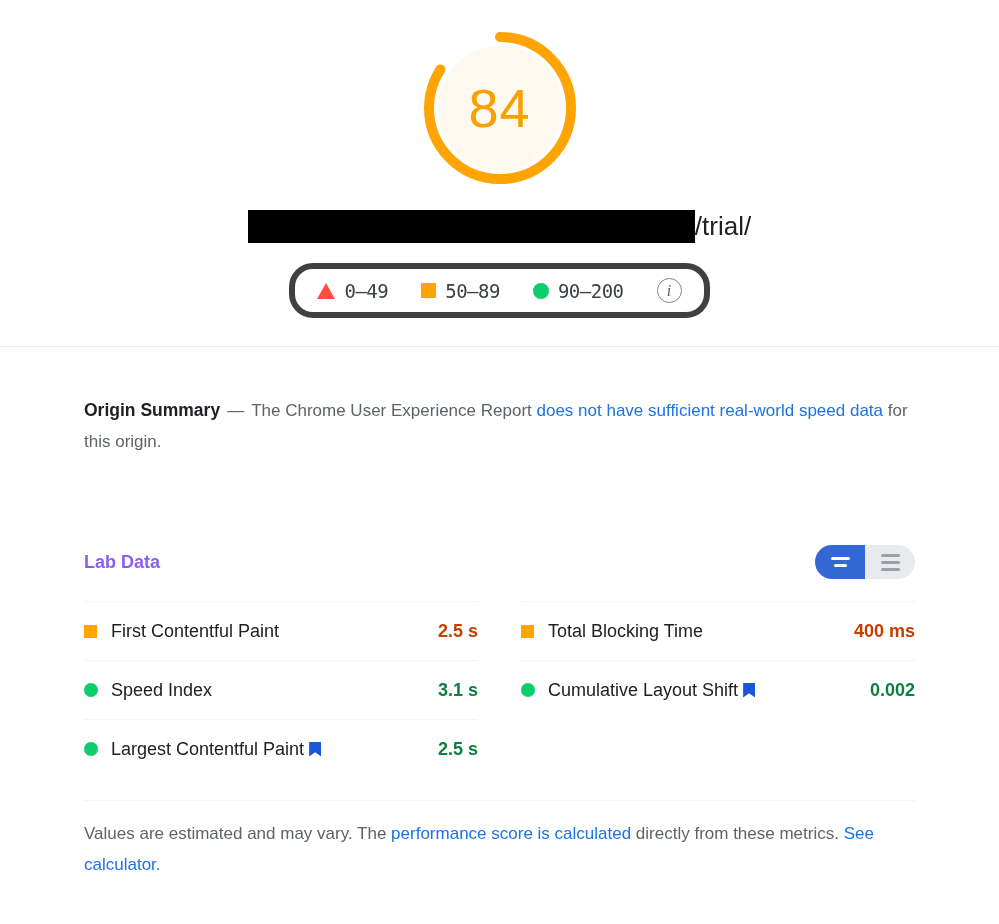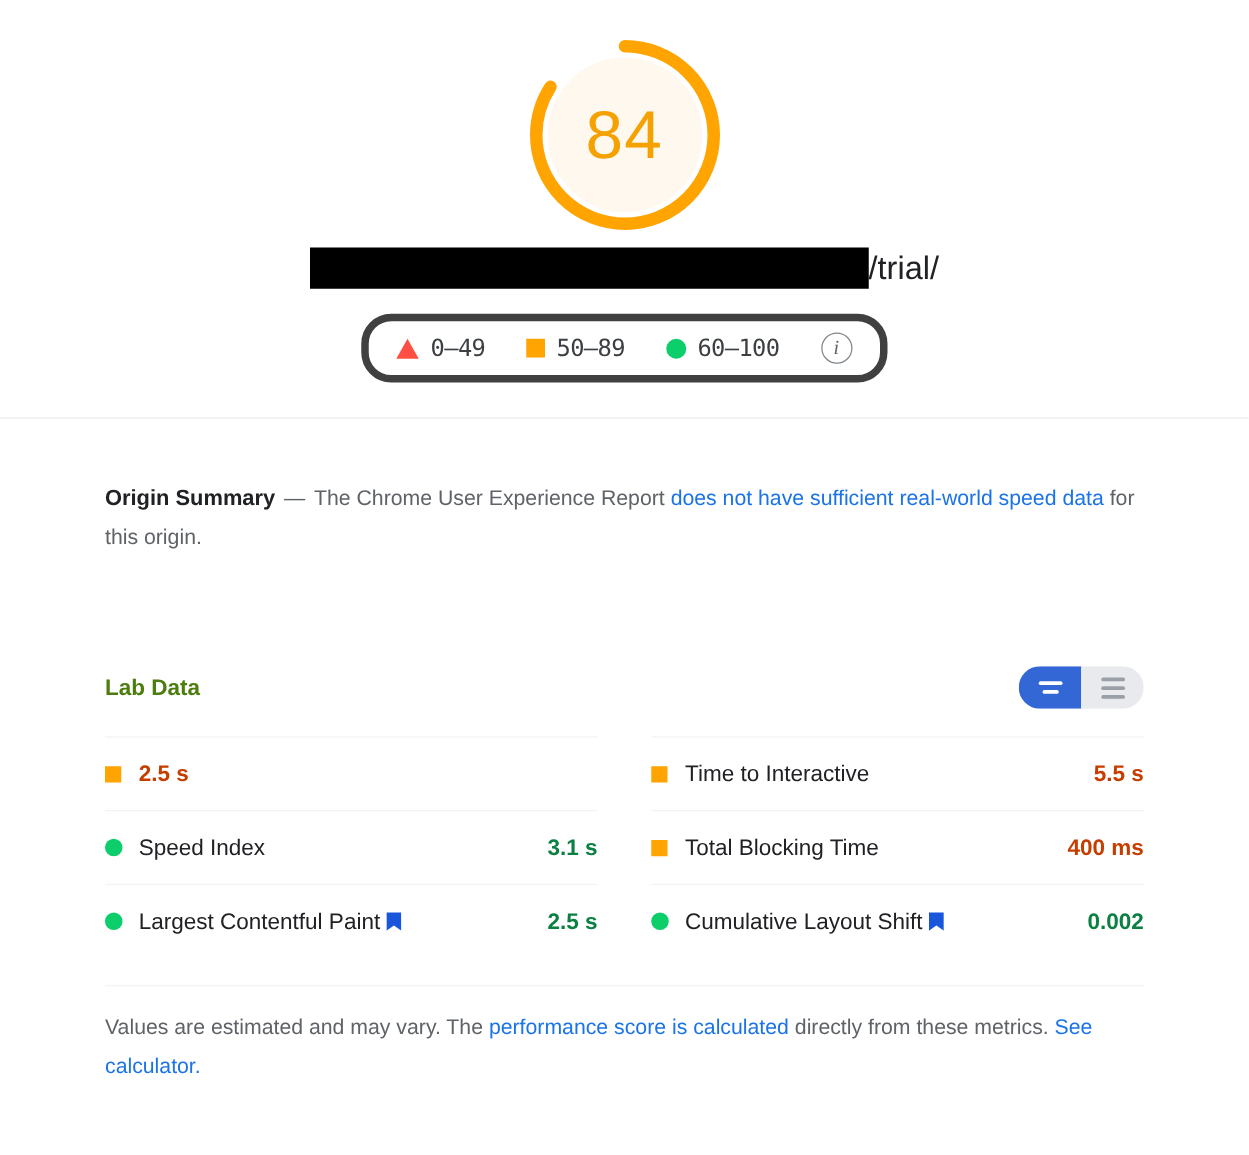--- a/index.html
+++ b/index.html
@@ -45,21 +45,21 @@
     font-size: 54px;
     letter-spacing: 1px;
     color: #F5A100;
     font-family: "Liberation Sans", sans-serif;
   }
 
   .url-row {
     display: flex;
     justify-content: center;
     align-items: center;
-    margin-top: 8px;
+    margin-top: 20px;
   }
 
   .url-redacted {
     display: inline-block;
     width: 447px;
     height: 33px;
     background: #000000;
     vertical-align: middle;
   }
 
@@ -161,21 +161,21 @@
   .lab-header {
     display: flex;
     align-items: center;
     justify-content: space-between;
     margin-top: 88px;
   }
 
   .lab-title {
     font-size: 18px;
     font-weight: bold;
-    color: #4d7c0f;
+    color: #8b5cf6;
   }
 
   .toggle-group {
     display: flex;
     border-radius: 20px;
     overflow: hidden;
     height: 34px;
   }
   .toggle-btn {
     width: 50px;
@@ -285,21 +285,21 @@
         <span class="legend-label">0–49</span>
       </div>
 
       <div class="legend-item">
         <span class="mk-square"></span>
         <span class="legend-label">50–89</span>
       </div>
 
       <div class="legend-item">
         <span class="mk-circle"></span>
-        <span class="legend-label">60–100</span>
+        <span class="legend-label">90–200</span>
       </div>
 
       <div class="info-icon">i</div>
     </div>
   </div>
 </div>
 
 <div class="content">
 
 
@@ -322,20 +322,23 @@
       </div>
     </div>
   </div>
 
   <div class="metrics">
 
     <div class="metric-col">
 
       <div class="metric-row">
         <span class="metric-icon-sq"></span>
+        <span class="metric-name">
+          <span>First Contentful Paint</span>
+        </span>
         <span class="metric-value val-orange">2.5 s</span>
       </div>
 
       <div class="metric-row">
         <span class="metric-icon-ci"></span>
         <span class="metric-name">
           <span>Speed Index</span>
         </span>
         <span class="metric-value val-green">3.1 s</span>
       </div>
@@ -345,27 +348,20 @@
         <span class="metric-name">
           <span>Largest Contentful Paint</span>
           <span class="cwv-flag"></span>
         </span>
         <span class="metric-value val-green">2.5 s</span>
       </div>
     </div>
 
     <div class="metric-col">
 
-      <div class="metric-row">
-        <span class="metric-icon-sq"></span>
-        <span class="metric-name">
-          <span>Time to Interactive</span>
-        </span>
-        <span class="metric-value val-orange">5.5 s</span>
-      </div>
 
       <div class="metric-row">
         <span class="metric-icon-sq"></span>
         <span class="metric-name">
           <span>Total Blocking Time</span>
         </span>
         <span class="metric-value val-orange">400 ms</span>
       </div>
 
       <div class="metric-row">

